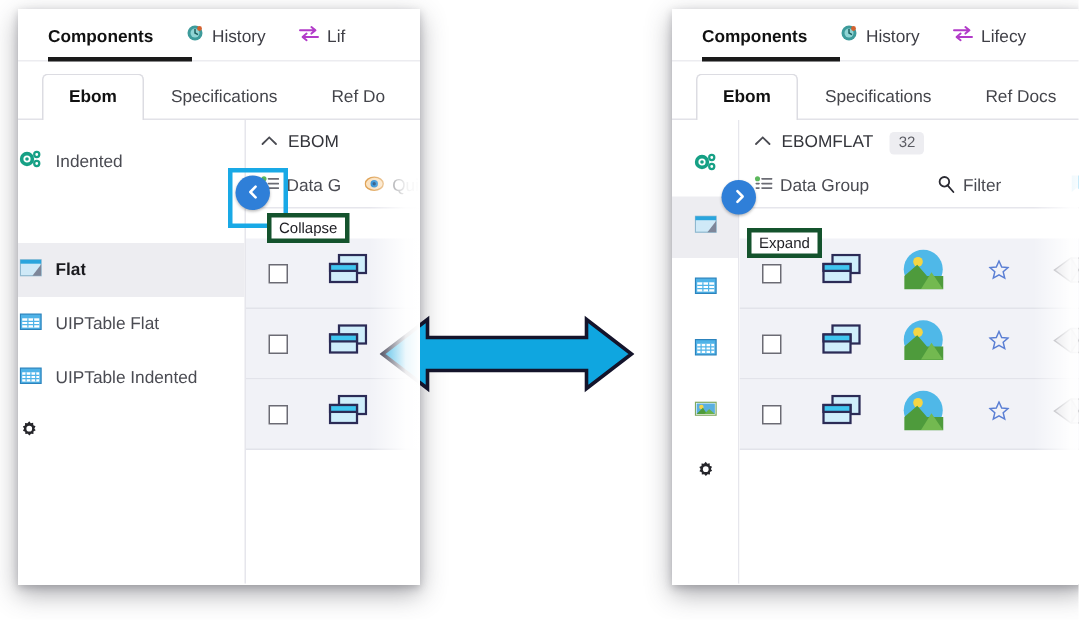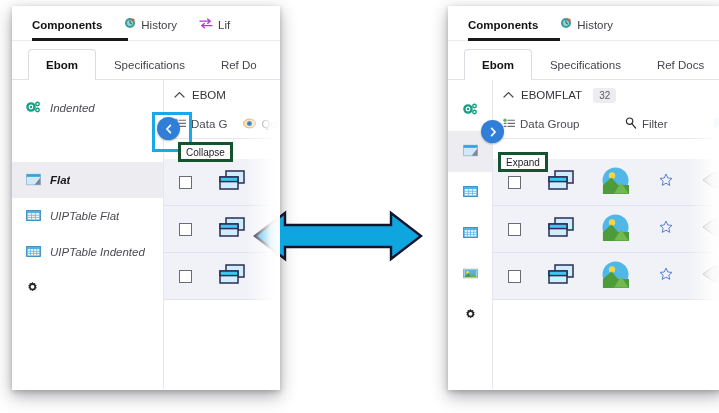--- a/index.html
+++ b/index.html
@@ -56,22 +56,22 @@
 
   
   .split{display:flex;height:calc(100% - 75px);position:relative;}
 
   
   .sidebar{
     width:152px;flex:none;background:#fff;border-right:1px solid #e6e6ec;
     padding-top:10px;box-sizing:border-box;
   }
   .side-item{
-    display:flex;align-items:center;gap:9px;height:36px;padding-left:14px;
-    font-size:11.5px;color:#4a4b52;box-sizing:border-box;white-space:nowrap;font-style:italic;
+    display:flex;align-items:center;gap:9px;height:36px;padding-left:1px;
+    font-size:11.5px;color:#4a4b52;box-sizing:border-box;white-space:nowrap;
   }
   .side-item.selected{background:#ededf1;font-weight:bold;color:#1b1b1f;margin-top:36px;}
   .side-item .lbl{overflow:hidden;}
 
   
   .rail{
     width:45px;flex:none;background:#fff;border-right:1px solid #e6e6ec;
     padding-top:10px;box-sizing:border-box;
   }
   .rail-item{
@@ -351,20 +351,29 @@
         <span class="ico">
           <svg width="12" height="12" viewBox="0 0 12 12">
             <circle cx="6" cy="6" r="5" fill="#3d9b9b"></circle>
             <circle cx="6" cy="6" r="3" fill="#8fd4d4"></circle>
             <path d="M6 3.3 V6 L8 7.1" stroke="#1d5f5f" stroke-width="1" fill="none"></path>
             <circle cx="9" cy="3" r="1.6" fill="#d4612f"></circle>
           </svg>
         </span>
         <span>History</span>
       </div>
+      <div class="ttab">
+        <span class="ico">
+          <svg width="14" height="11" viewBox="0 0 14 11">
+            <path d="M1 3.2 H11 M8.6 1 L11.3 3.2 L8.6 5.4" stroke="#b23bc9" stroke-width="1.3" fill="none" stroke-linecap="round" stroke-linejoin="round"></path>
+            <path d="M13 7.6 H3 M5.4 5.4 L2.7 7.6 L5.4 9.8" stroke="#b23bc9" stroke-width="1.3" fill="none" stroke-linecap="round" stroke-linejoin="round"></path>
+          </svg>
+        </span>
+        <span>Lifecy</span>
+      </div>
       <div class="ttab-rule"></div>
       <div class="ttab-underline"></div>
     </div>
 
     <div class="subtabs">
       <div class="stab active">
         <span>Ebom</span>
       </div>
       <div class="stab">
         <span>Specifications</span>

